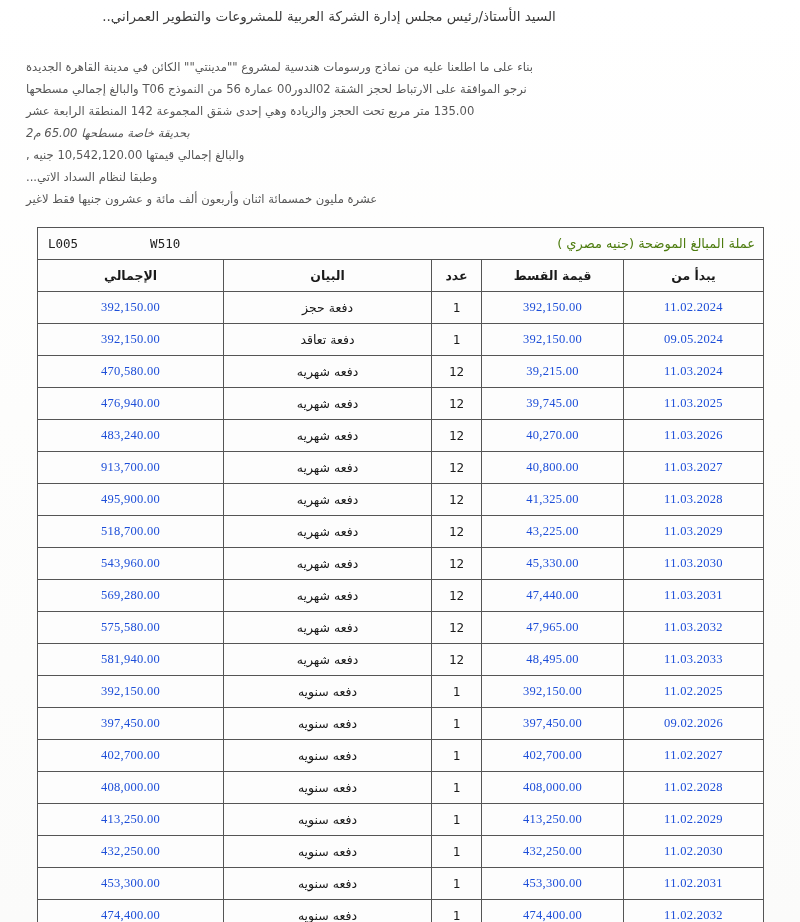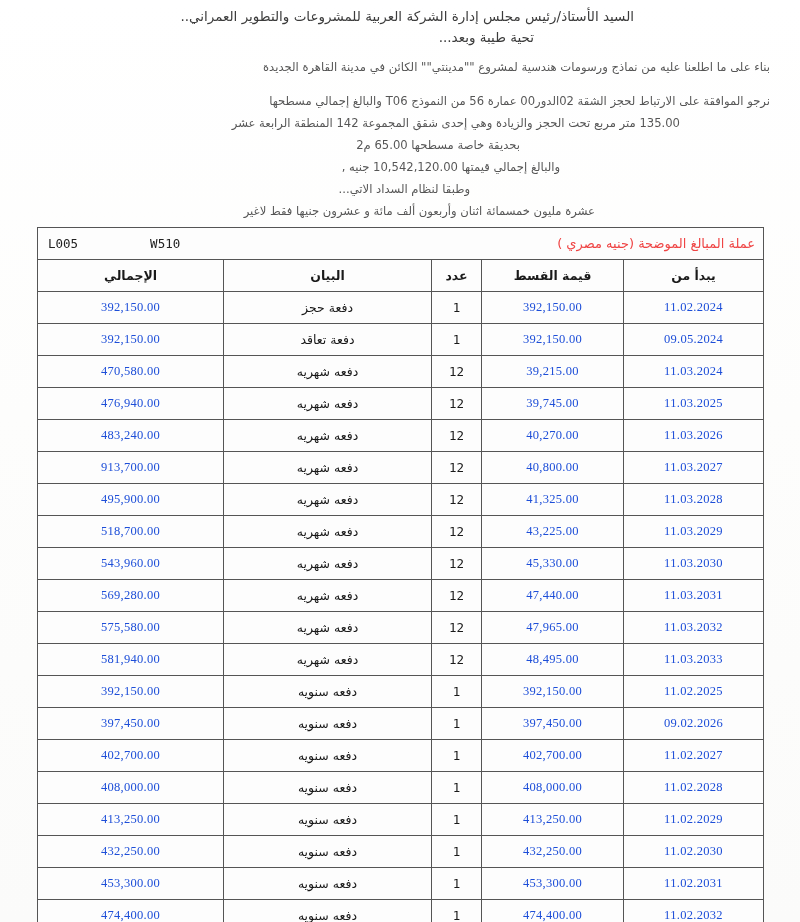--- a/index.html
+++ b/index.html
@@ -22,55 +22,55 @@
     inset: 0;
     background:
       linear-gradient(180deg, #ffffff 0%, #fdfdfc 45%, #fbfbfa 100%);
   }
 
   .letter-head {
     position: absolute;
     top: 6px;
     right: 36px;
     left: 24px;
-    text-align: right;
+    text-align: center;
   }
 
   .hdr-line {
     font-size: 13.5px;
     line-height: 21px;
     color: #2b2b2b;
     letter-spacing: .2px;
     white-space: nowrap;
     direction: rtl;
     opacity: .92;
   }
   .hdr-line.indent-1 { padding-left: 0; padding-right: 130px; }
   .hdr-line.greet { padding-right: 230px; }
 
   .body-block {
     position: absolute;
     top: 56px;
     right: 30px;
     left: 26px;
-    text-align: right;
+    text-align: left;
     direction: rtl;
   }
   .body-line {
     font-size: 11.6px;
     line-height: 22px;
     color: #3a3a3a;
     white-space: nowrap;
     opacity: .86;
     letter-spacing: .15px;
   }
-  .body-line.l2 { letter-spacing: .05px; margin-top: 12px; }
+  .body-line.l2 { letter-spacing: .05px; }
   .body-line.pad-a { padding-right: 0; }
   .body-line.pad-b { padding-right: 90px; }
-  .body-line.pad-c { padding-right: 250px; }
+  .body-line.pad-c { padding-right: 250px; font-style: italic; }
   .body-line.pad-d { padding-right: 210px; }
   .body-line.pad-e { padding-right: 175px; }
   .body-line.pad-f { padding-right: 300px; }
 
   
   .table-wrap {
     position: absolute;
     top: 227px;
     left: 38px;
     width: 726px;
@@ -102,21 +102,21 @@
     display: flex;
     align-items: center;
     justify-content: space-between;
     padding: 0 8px 0 10px;
     height: 100%;
     width: 100%;
     box-sizing: border-box;
   }
   .currency-label {
     font-size: 13px;
-    color: #ef4444;
+    color: #4d7c0f;
     letter-spacing: .4px;
     white-space: nowrap;
     text-align: center;
   }
   .codes {
     display: flex;
     gap: 72px;
     font-family: "DejaVu Sans Mono", monospace;
     font-size: 12.5px;
     color: #222;
@@ -162,21 +162,20 @@
     height: 14px;
   }
 </style>
 </head>
 <body>
 
 <div class="page">
 
   <div class="letter-head">
     <div class="hdr-line indent-1">السيد الأستاذ/رئيس مجلس إدارة الشركة العربية للمشروعات والتطوير العمراني..</div>
-    <div class="hdr-line greet">تحية طيبة وبعد...</div>
   </div>
 
   <div class="body-block">
     <div class="body-line pad-a">بناء على ما اطلعنا عليه من نماذج ورسومات هندسية لمشروع ""مدينتي"" الكائن في مدينة القاهرة الجديدة</div>
     <div class="body-line l2 pad-a">نرجو الموافقة على الارتباط لحجز الشقة 02الدور00 عمارة 56 من النموذج T06 والبالغ إجمالي مسطحها</div>
     <div class="body-line pad-b">135.00 متر مربع تحت الحجز والزيادة وهي إحدى شقق المجموعة 142 المنطقة الرابعة عشر</div>
     <div class="body-line pad-c">بحديقة خاصة مسطحها 65.00 م2</div>
     <div class="body-line pad-d">والبالغ إجمالي قيمتها 10,542,120.00 جنيه ,</div>
     <div class="body-line pad-f">وطبقا لنظام السداد الاتي...</div>
     <div class="body-line pad-e">عشرة مليون خمسمائة اثنان وأربعون ألف مائة و عشرون جنيها فقط لاغير</div>

